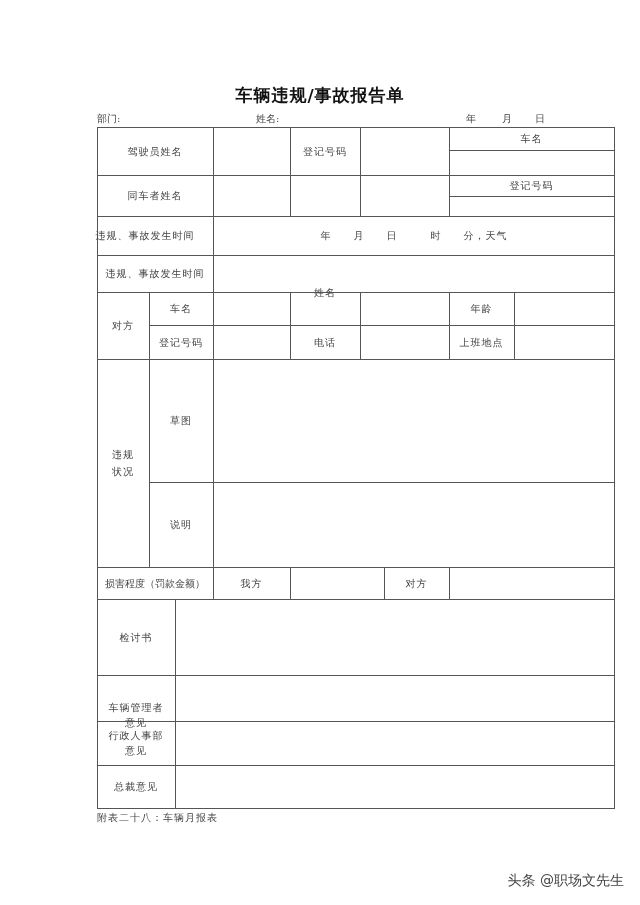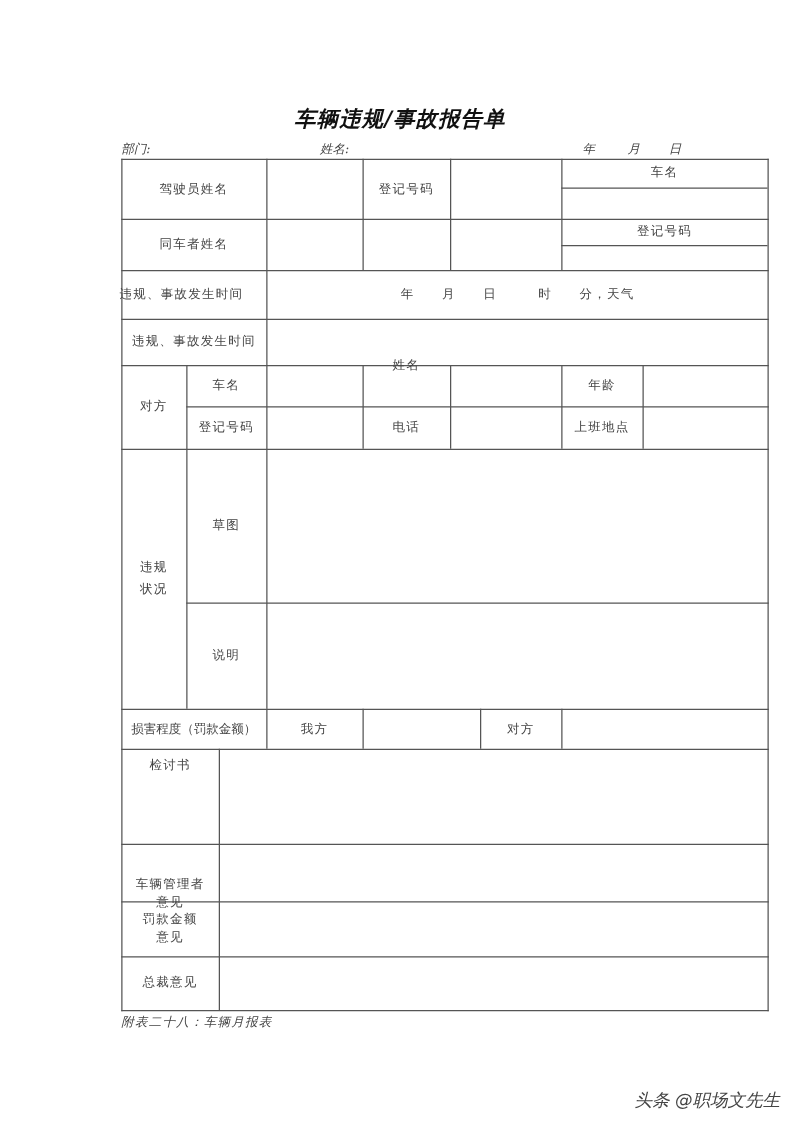--- a/index.html
+++ b/index.html
@@ -1,18 +1,18 @@
 <!DOCTYPE html>
 <html><head>
 <meta charset="utf-8">
 <style>
   html, body { margin:0; padding:0; background:#ffffff; }
   body { width:640px; height:905px; position:relative; overflow:hidden;
          font-family:"DejaVu Serif", "Liberation Serif", serif; color:#333; }
-  .abs { position:absolute;font-style:italic; }
+  .abs { position:absolute; }
   .title { left:0; width:640px; top:84px; text-align:center; font-size:17px; font-weight:bold; color:#111; letter-spacing:1px; }
   .meta { font-size:10px; color:#444; top:112px; }
   .line { position:absolute; background:#555; }
   .h { height:1px; }
   .v { width:1px; }
   .cell { position:absolute; display:flex; align-items:center; justify-content:center; text-align:center;
           font-size:10px; color:#444; line-height:1.7; letter-spacing:1px; }
   .footer { left:97px; top:811px; font-size:10px; color:#444; letter-spacing:1px; }
   .watermark { right:16px; top:872px; font-family:"DejaVu Sans", sans-serif; font-size:14px; color:#444; }
 </style>
@@ -113,31 +113,31 @@
   <div class="cell" style="left:214px;top:360px;width:400px;height:122px"></div>
   <div class="cell" style="left:149px;top:482px;width:64px;height:85px">说明</div>
   <div class="cell" style="left:214px;top:483px;width:400px;height:84px"></div>
 
   <div class="cell" style="left:97px;top:567px;width:116px;height:32px;letter-spacing:0">损害程度（罚款金额）</div>
   <div class="cell" style="left:213px;top:567px;width:77px;height:32px">我方</div>
   <div class="cell" style="left:291px;top:568px;width:93px;height:31px"></div>
   <div class="cell" style="left:384px;top:567px;width:65px;height:32px">对方</div>
   <div class="cell" style="left:450px;top:568px;width:164px;height:31px"></div>
 
-  <div class="cell" style="left:97px;top:574px;width:78px;height:76px">检讨书</div>
+  <div class="cell" style="left:97px;top:599px;width:78px;height:76px">检讨书</div>
   <div class="cell" style="left:176px;top:600px;width:438px;height:75px"></div>
 
   <div class="cell" style="left:97px;top:692px;width:78px;height:46px;flex-direction:column;line-height:1.5">
     <span>车辆管理者</span>
     <span>意见</span>
   </div>
   <div class="cell" style="left:176px;top:676px;width:438px;height:45px"></div>
 
   <div class="cell" style="left:97px;top:721px;width:78px;height:44px;flex-direction:column;line-height:1.5">
-    <span>罚款金额</span>
+    <span>行政人事部</span>
     <span>意见</span>
   </div>
   <div class="cell" style="left:176px;top:722px;width:438px;height:43px"></div>
 
   <div class="cell" style="left:97px;top:765px;width:78px;height:43px">总裁意见</div>
   <div class="cell" style="left:176px;top:766px;width:438px;height:42px"></div>
 </div>
 
 <div class="abs footer">附表二十八：车辆月报表</div>
 <div class="abs watermark">头条 @职场文先生</div>

